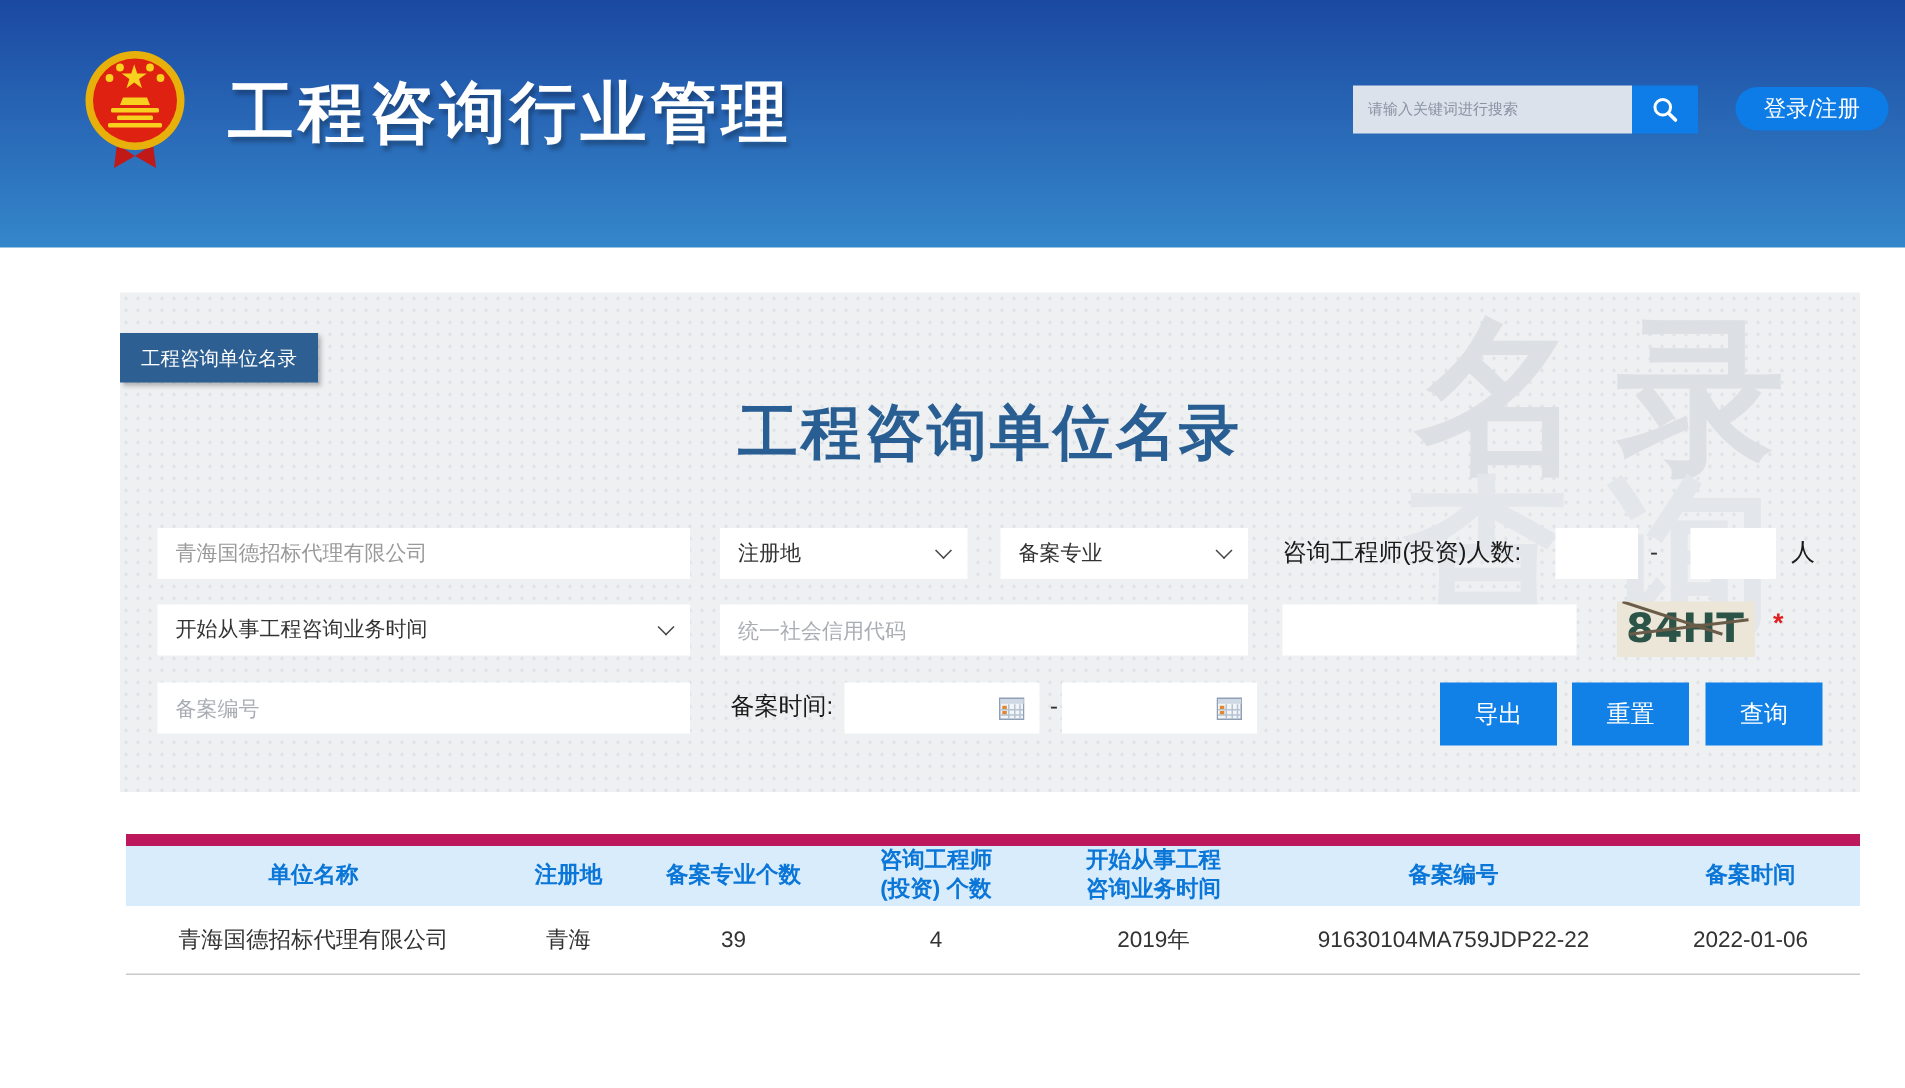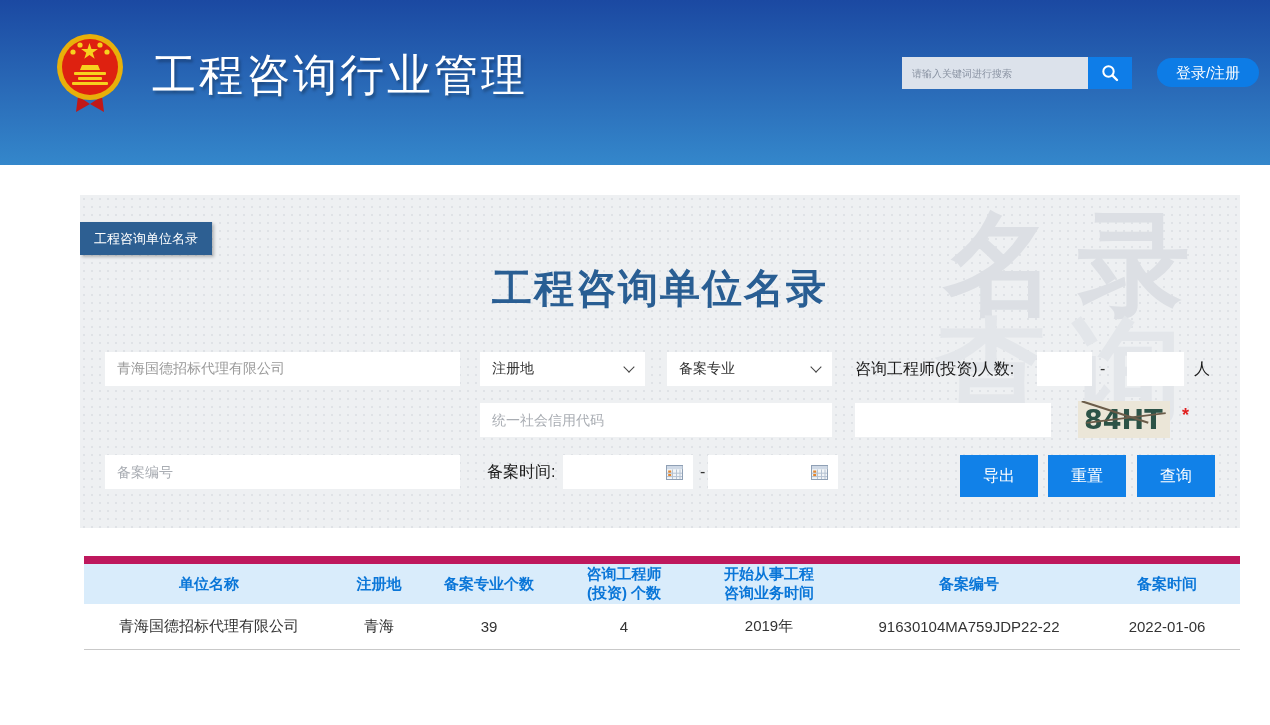--- a/index.html
+++ b/index.html
@@ -3,21 +3,21 @@
 <meta charset="utf-8">
 <style>
   * { margin:0; padding:0; box-sizing:border-box; }
   html,body { width:1270px; height:725px; background:#fff; font-family:"Liberation Sans", sans-serif; }
   #stage { position:relative; width:1270px; height:725px; overflow:hidden; background:#fff; }
 
   
   .site-header { position:absolute; left:0; top:0; width:1270px; height:165px;
     background:linear-gradient(180deg,#1b49a2 0%, #2a6bb8 55%, #3487cb 100%); }
   .emblem { position:absolute; left:56px; top:30px; width:68px; height:84px; }
-  .site-title { position:absolute; left:152px; top:46px; color:#fff; font-size:44px; font-weight:normal;
+  .site-title { position:absolute; left:152px; top:46px; color:#fff; font-size:44px; font-weight:bold;
     letter-spacing:3px; text-shadow:2px 3px 3px rgba(0,0,0,0.28); white-space:nowrap; }
   .search-wrap { position:absolute; left:902px; top:57px; width:230px; height:32px; display:flex; }
   .search-input { width:186px; height:32px; border:none; outline:none; background:#dce2eb;
     padding:0 10px; font-size:10px; color:#4a5568; font-family:inherit; }
   .search-input::placeholder { color:#8a93a3; }
   .search-btn { width:44px; height:32px; border:none; background:#0e7de8; cursor:pointer;
     display:flex; align-items:center; justify-content:center; }
   .login-btn { position:absolute; left:1157px; top:58px; width:102px; height:29px; border:none;
     border-radius:15px; background:#0d7ce6; color:#fff; font-size:15px; cursor:pointer;
     font-family:inherit; line-height:29px; text-align:center; }
@@ -125,20 +125,24 @@
     <div class="sel" style="left:587px; top:157px; width:165px;">
       <span>备案专业</span>
       <span class="chev"></span>
     </div>
     <div class="flabel" style="left:775px; top:157px;">咨询工程师(投资)人数:</div>
     <input class="ctl" style="left: 957px; top: 157px; width: 55px; padding: 0px 6px;" type="text">
     <div class="dash" style="left:1020px; top:157px;">-</div>
     <input class="ctl" style="left: 1047px; top: 157px; width: 57px; padding: 0px 6px;" type="text">
     <div class="flabel" style="left:1114px; top:157px;">人</div>
 
+    <div class="sel" style="left:25px; top:208px; width:355px;">
+      <span>开始从事工程咨询业务时间</span>
+      <span class="chev"></span>
+    </div>
     <input class="ctl" style="left: 400px; top: 208px; width: 352px;" type="text" placeholder="统一社会信用代码">
     <input class="ctl" style="left: 775px; top: 208px; width: 196px;" type="text">
     <div class="captcha-img">
       <span class="captcha-text">84HT</span>
       <span class="cap-line cap-line1"></span>
       <span class="cap-line cap-line2"></span>
     </div>
     <div class="req-star">*</div>
 
     <input class="ctl" style="left: 25px; top: 260px; width: 355px;" type="text" placeholder="备案编号">

